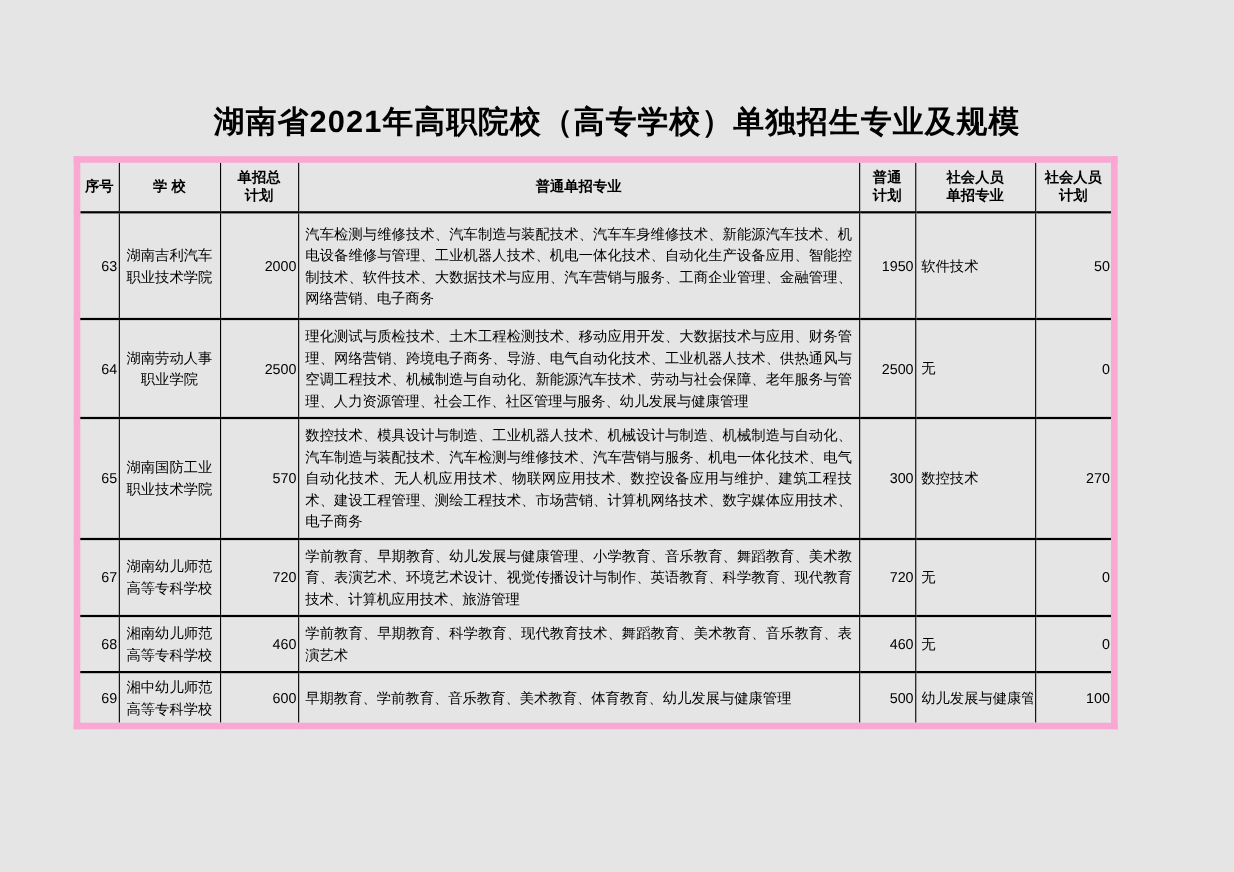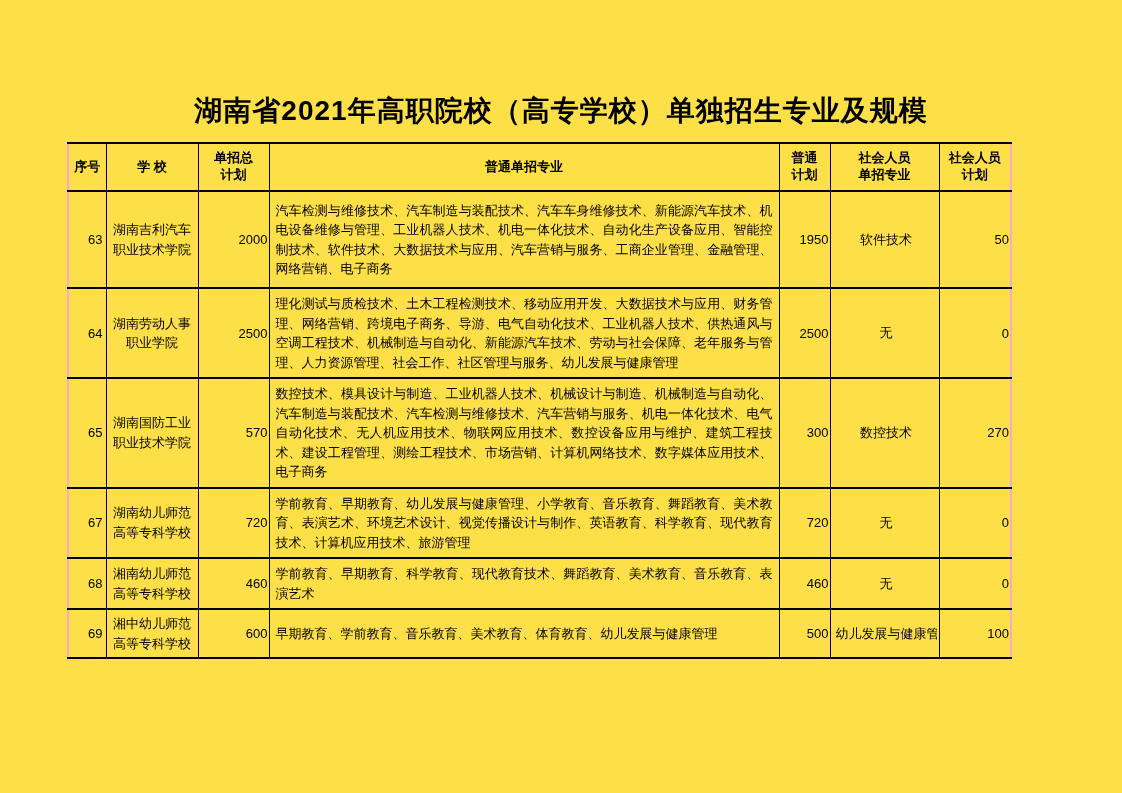--- a/index.html
+++ b/index.html
@@ -3,40 +3,40 @@
 <meta charset="utf-8">
 <style>
   html, body { margin: 0; padding: 0; background: #ffffff; }
   body {
     width: 1122px; height: 793px;
     font-family: "Liberation Serif", "DejaVu Serif", serif;
     color: #000;
     position: relative;
     overflow: hidden;
   }
-  .page { position: relative; width: 1122px; height: 793px; background: #fde047; }
+  .page { position: relative; width: 1122px; height: 793px; background: #e5e5e5; }
 
   .doc-title {
     position: absolute;
     top: 92px; left: 0; width: 1122px;
     margin: 0;
     text-align: center;
     font-size: 28px;
     font-weight: bold;
     font-family: "Liberation Sans", "DejaVu Sans", sans-serif;
     letter-spacing: 1px;
   }
 
   table.enroll {
     position: absolute;
     top: 142px; left: 67px;
     width: 943px;
     border-collapse: collapse;
     table-layout: fixed;
-    border: 2px solid #f9a8d4;
+    border: 6px solid #f9a8d4;
   }
   .enroll th, .enroll td {
     border: 1px solid #000;
     border-top-width: 2px;
     border-bottom-width: 2px;
     vertical-align: middle;
     overflow: hidden;
   }
   .enroll th {
     font-family: "Liberation Sans", "DejaVu Sans", sans-serif;
@@ -64,21 +64,21 @@
     font-family: Liberation Sans, sans-serif;
   }
   td.c-majors {
     text-align: justify;
     text-justify: inter-character;
     padding: 5px 6px;
     line-height: 1.5;
     margin-left: 17px;
   }
   td.c-smajors {
-    text-align: center;
+    text-align: left;
     padding: 0 2px 0 5px;
     line-height: 1.5;
   }
   td.c-smajors .clip {
     white-space: nowrap;
     overflow: hidden;
     display: block;
   }
 </style>
 </head>

